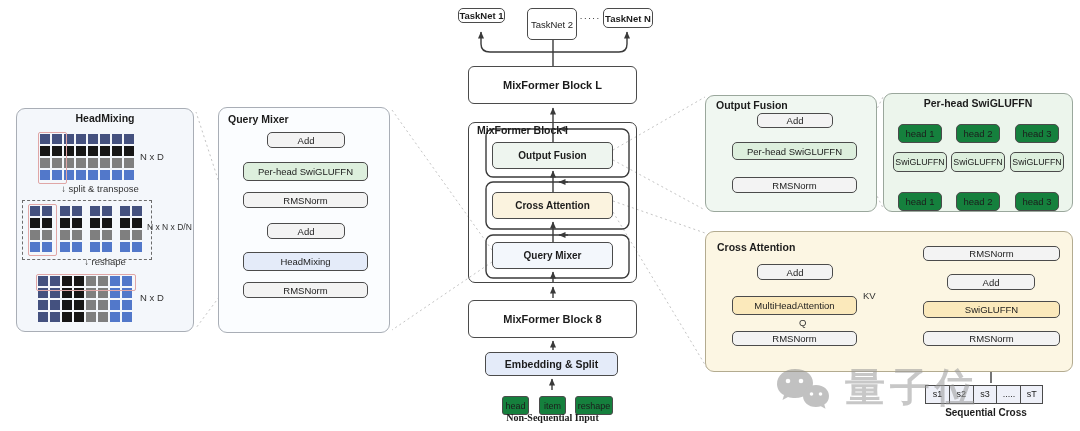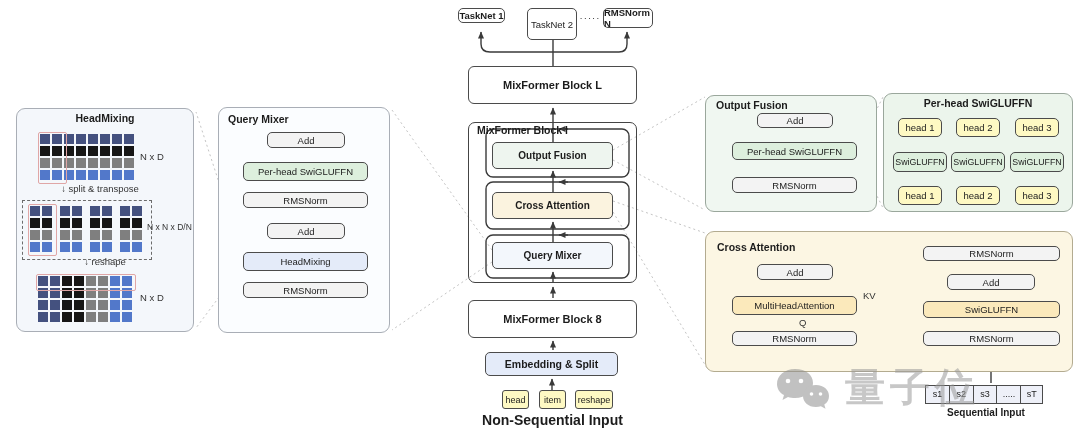--- a/index.html
+++ b/index.html
@@ -13,21 +13,21 @@
   .p-qm{background:#fbfdff;}
   .p-of{background:#f0f7f1;border-color:#9aa79c;}
   .p-ph{background:#ecf5ec;border-color:#9aa79c;}
   .p-ca{background:#fcf6e3;border-color:#b3ab90;}
   .box{position:absolute;box-sizing:border-box;border:1.2px solid #4b4b4b;border-radius:5px;
        display:flex;align-items:center;justify-content:center;font-size:9.5px;color:#1c1c1c;background:#fff;}
   .gray{background:#f3f3f3;}
   .green{background:#ddefdd;}
   .yellow{background:#fbe9bb;}
   .blue{background:#e4ebf9;}
-  .lav{background:#fef9c3;}
+  .lav{background:#15803d;margin-top:6px;}
   .big{font-weight:bold;font-size:11px;border-radius:6px;border-width:1.4px;}
   .bold{font-weight:bold;}
   .title{position:absolute;font-weight:bold;font-size:10.5px;color:#1c1c1c;white-space:nowrap;}
   .lbl{position:absolute;font-size:9.5px;color:#333;white-space:nowrap;}
   .ctr{text-align:center;}
   svg.overlay{position:absolute;left:0;top:0;pointer-events:none;}
   .grid{position:absolute;}
   .grid-rows{ 
     background:
       repeating-linear-gradient(90deg, rgba(0,0,0,0) 0 10px, #f4f7fb 10px 12px),
@@ -170,38 +170,38 @@
 <div class="box gray" style="left:267px;top:132px;width:78px;height:16px;">Add</div>
 <div class="box green" style="left:243px;top:162px;width:125px;height:19px;">Per-head SwiGLUFFN</div>
 <div class="box gray" style="left:243px;top:192px;width:125px;height:16px;">RMSNorm</div>
 <div class="box gray" style="left:267px;top:223px;width:78px;height:16px;">Add</div>
 <div class="box blue" style="left:243px;top:252px;width:125px;height:19px;">HeadMixing</div>
 <div class="box gray" style="left:243px;top:282px;width:125px;height:16px;">RMSNorm</div>
 
 <div class="box" style="left:458px;top:8px;width:47px;height:15px;font-weight:600;">TaskNet 1</div>
 <div class="box" style="left:527px;top:8px;width:50px;height:32px;font-weight:400;">TaskNet 2</div>
 <div class="lbl ctr" style="left:578px;top:12px;width:24px;letter-spacing:1px;">·····</div>
-<div class="box" style="left:603px;top:8px;width:50px;height:20px;font-weight:600;">RMSNorm N</div>
+<div class="box" style="left:603px;top:8px;width:50px;height:20px;font-weight:600;">TaskNet N</div>
 
 <div class="box big" style="left:468px;top:66px;width:169px;height:38px;">MixFormer Block L</div>
 
 <div class="abs" style="left:468px;top:122px;width:169px;height:161px;border:1.4px solid #444;border-radius:7px;background:transparent;"></div>
 <div class="title" style="left:477px;top:124px;">MixFormer Block l</div>
 <div class="box bold" style="left:492px;top:142px;width:121px;height:27px;background:#eef5ef;font-size:10px;">Output Fusion</div>
 <div class="box bold" style="left:492px;top:192px;width:121px;height:27px;background:#fbf3df;font-size:10px;">Cross Attention</div>
 <div class="box bold" style="left:492px;top:242px;width:121px;height:27px;background:#f3f7fc;font-size:10px;">Query Mixer</div>
 
 <div class="box big" style="left:468px;top:300px;width:169px;height:38px;">MixFormer Block 8</div>
 
 <div class="box blue bold" style="left:485px;top:352px;width:133px;height:24px;font-size:10.5px;">Embedding &amp; Split</div>
 
 <div class="box lav" style="left:502px;top:390px;width:27px;height:19px;border-radius:3px;font-size:9px;">head</div>
 <div class="box lav" style="left:539px;top:390px;width:27px;height:19px;border-radius:3px;font-size:9px;">item</div>
 <div class="box lav" style="left:575px;top:390px;width:38px;height:19px;border-radius:3px;font-size:9px;">reshape</div>
-<div class="title ctr" style="left:468px;top:412px;width:169px;font-size:14px;">Non-Sequential Input</div>
+<div class="title ctr" style="left:468px;top:412px;width:169px;font-size:10px;font-family:Liberation Serif, serif;">Non-Sequential Input</div>
 
 <div class="panel p-of" style="left:705px;top:95px;width:172px;height:117px;"></div>
 <div class="title" style="left:716px;top:99px;">Output Fusion</div>
 <div class="box gray" style="left:757px;top:113px;width:76px;height:15px;">Add</div>
 <div class="box green" style="left:732px;top:142px;width:125px;height:18px;">Per-head SwiGLUFFN</div>
 <div class="box gray" style="left:732px;top:177px;width:125px;height:16px;">RMSNorm</div>
 
 <div class="panel p-ph" style="left:883px;top:93px;width:190px;height:119px;"></div>
 <div class="title ctr" style="left:883px;top:97px;width:190px;">Per-head SwiGLUFFN</div>
 <div class="box lav" style="left:898px;top:118px;width:44px;height:19px;">head 1</div>
@@ -222,21 +222,21 @@
 <div class="lbl" style="left:863px;top:290px;">KV</div>
 <div class="box gray" style="left:732px;top:331px;width:125px;height:15px;">RMSNorm</div>
 <div class="box gray" style="left:923px;top:246px;width:137px;height:15px;">RMSNorm</div>
 <div class="box gray" style="left:947px;top:274px;width:88px;height:16px;">Add</div>
 <div class="box yellow" style="left:923px;top:301px;width:137px;height:17px;">SwiGLUFFN</div>
 <div class="box gray" style="left:923px;top:331px;width:137px;height:15px;">RMSNorm</div>
 
 <div class="abs" style="left:925px;top:383px;white-space:nowrap;">
   <span class="scell" style="margin-left:0;">s1</span><span class="scell">s2</span><span class="scell">s3</span><span class="scell">.....</span><span class="scell" style="width:23px;">sT</span>
 </div>
-<div class="title ctr" style="left:905px;top:407px;width:162px;font-size:10px;">Sequential Input</div>
+<div class="title ctr" style="left:905px;top:407px;width:162px;font-size:10px;">Sequential Cross</div>
 
 <div class="watermark">
   <svg width="56" height="42" viewBox="0 0 56 42">
     <g fill="#8f8f8f">
       <path d="M20,2 C9,2 2,9 2,17 c0,5 3,9 7,11 l-1.5,5 5.5-3 c2,0.6 4.5,1 7,1 c11,0 18-7 18-15 S31,2 20,2 z"></path>
       <path d="M41,18 c-8,0 -13,5 -13,11 c0,6 5,11 13,11 c1.7,0 3.4,-0.2 4.9,-0.7 l4.6,2.4 -1.2,-4.1 c3,-1.8 4.7,-4.9 4.7,-8.6 C54,23 49,18 41,18 z"></path>
     </g>
     <g fill="#ffffff">
       <circle cx="13" cy="14" r="2.3"></circle>
         <circle cx="26" cy="14" r="2.3"></circle>

